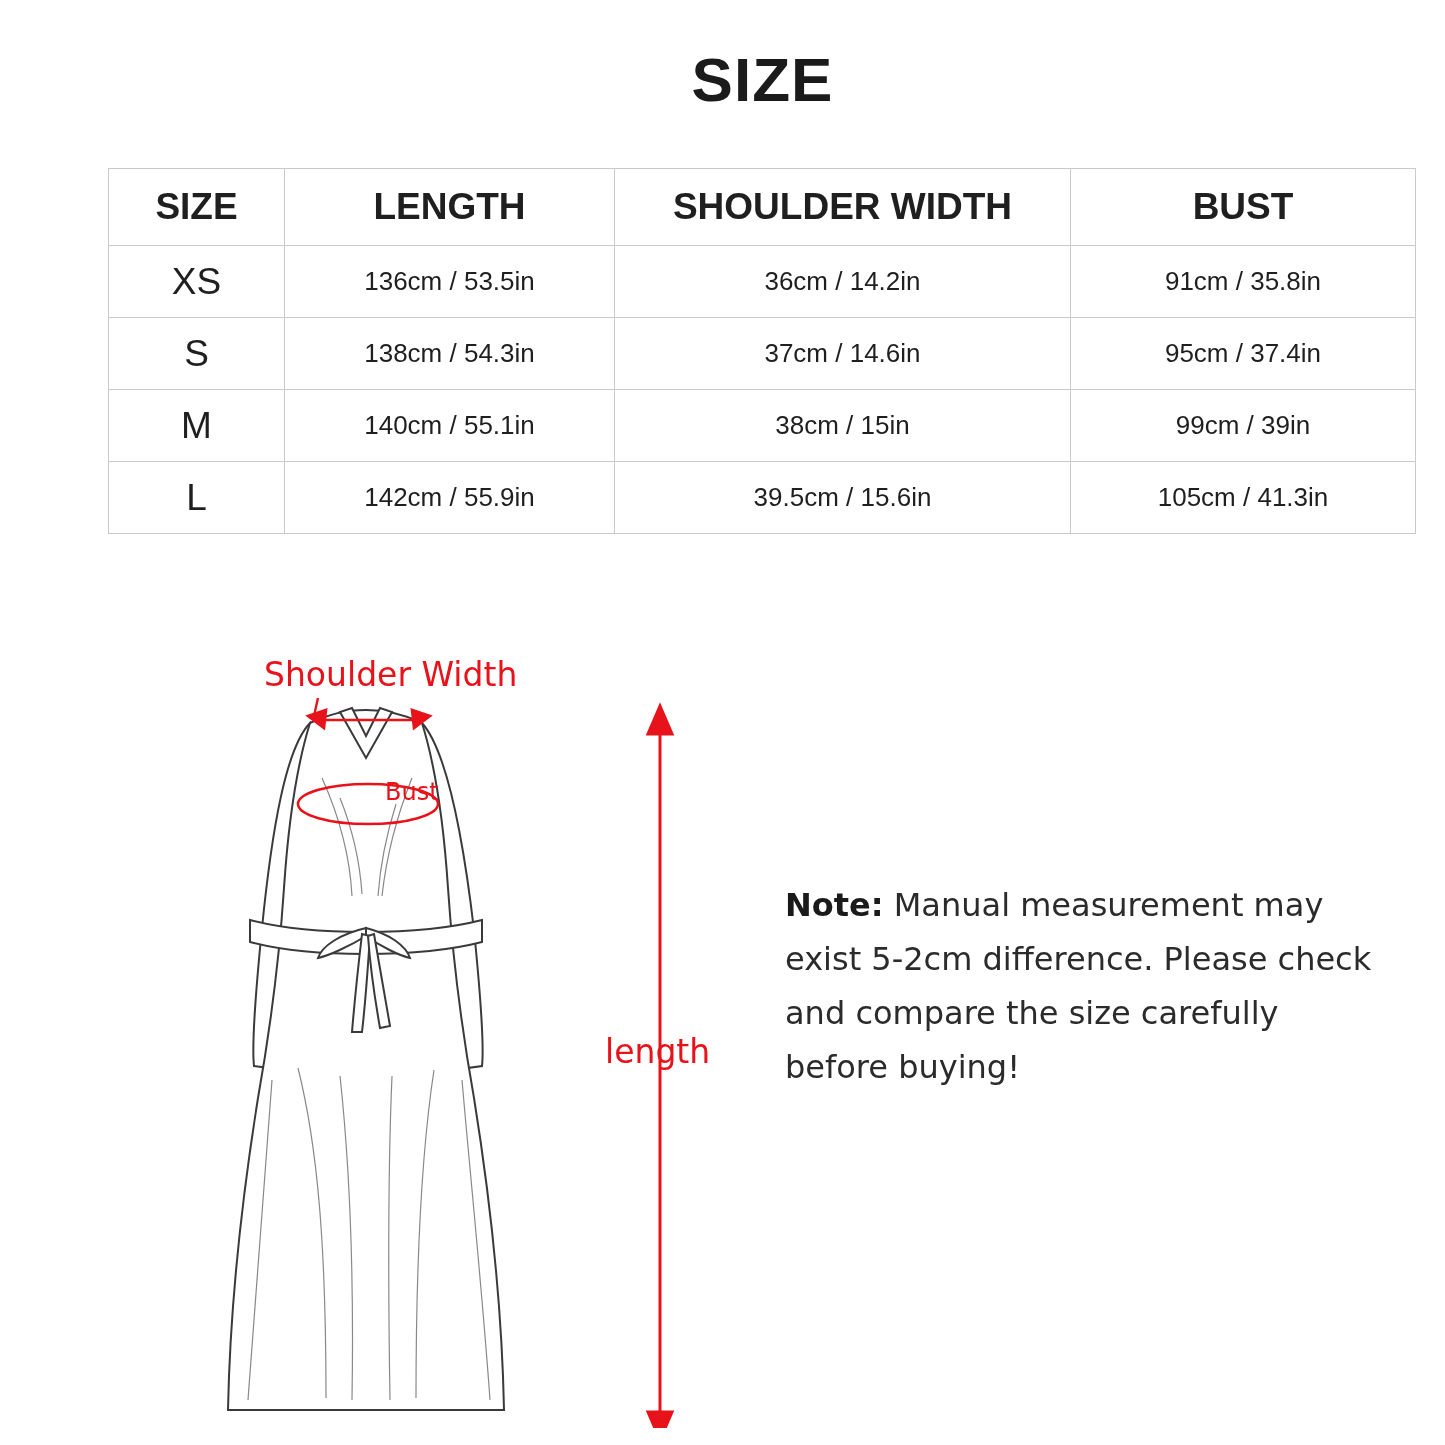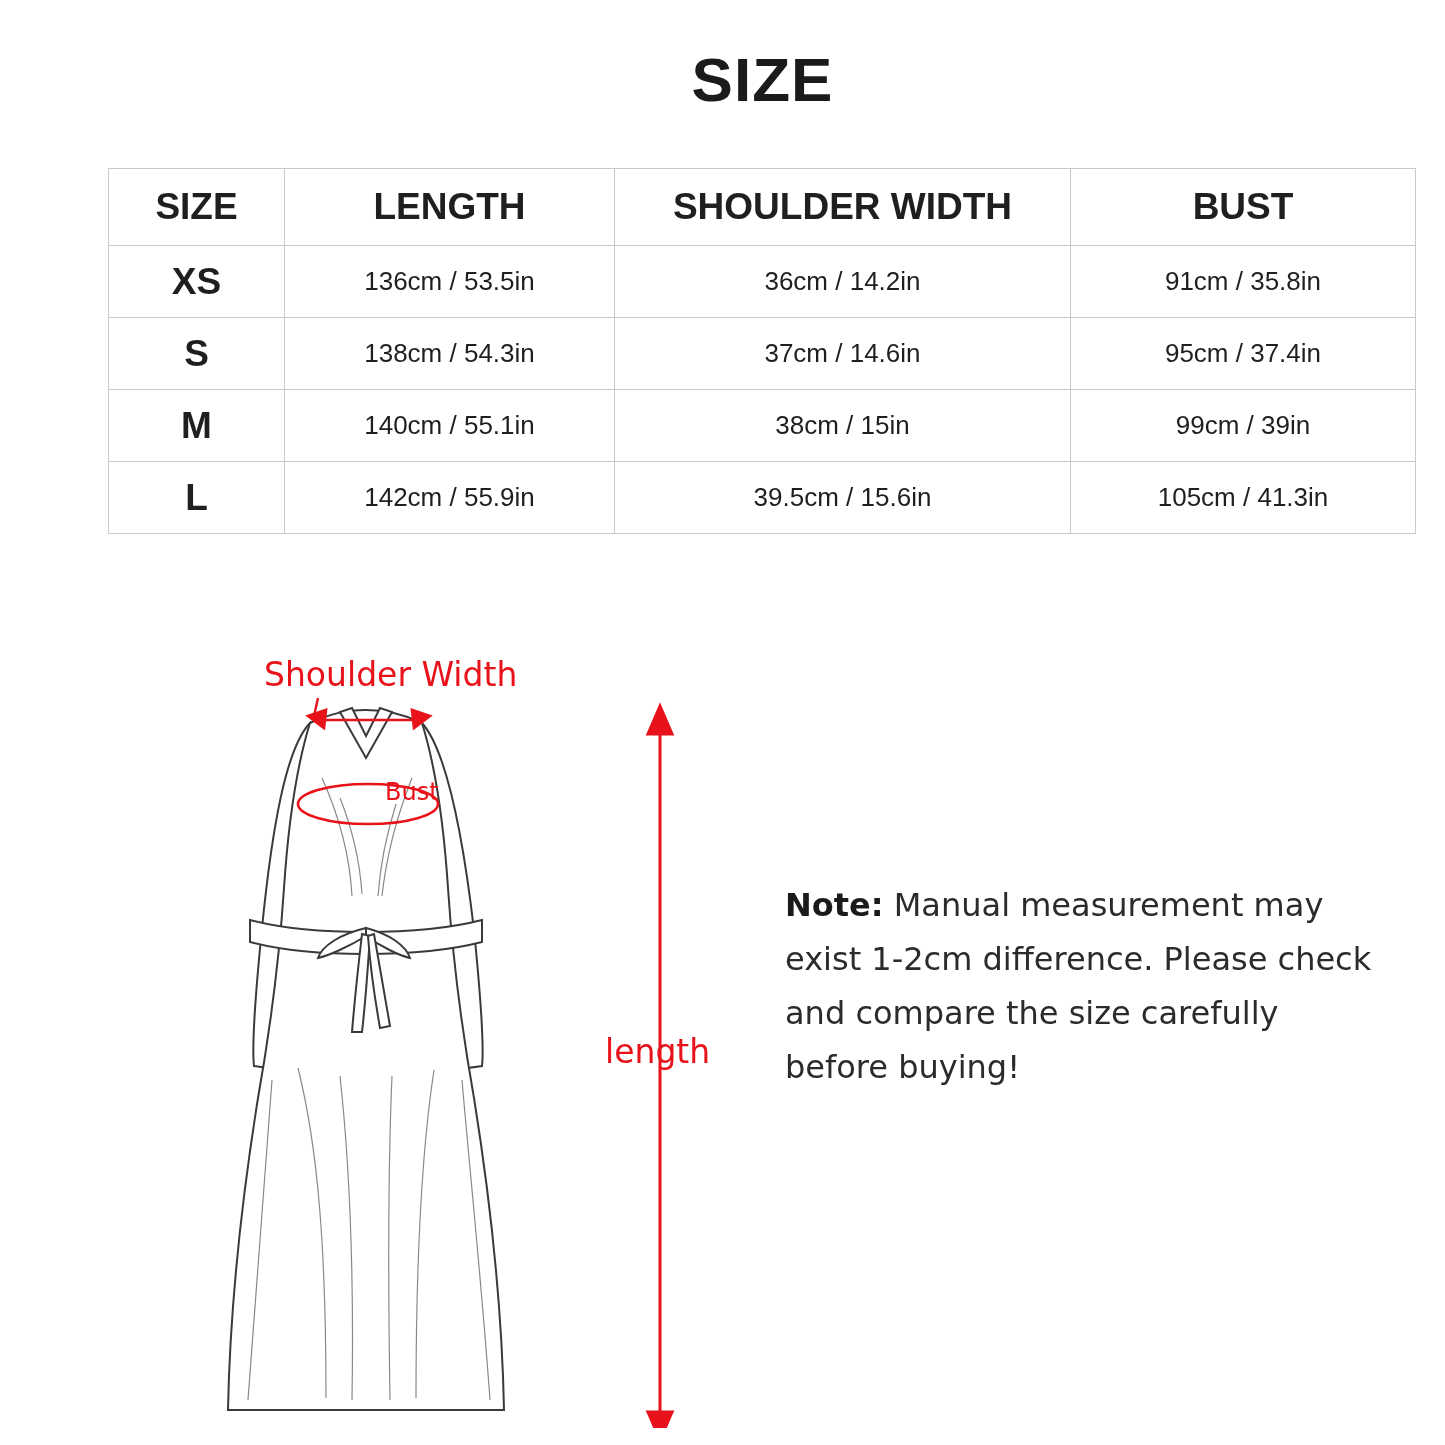--- a/index.html
+++ b/index.html
@@ -56,21 +56,21 @@
     height: 76px;
     padding: 0;
   }
   .size-table td {
     font-size: 26px;
     height: 71px;
     padding: 0;
   }
   .size-table td.size-cell {
     font-size: 37px;
-    font-weight: bold;
+    font-weight: normal;
   }
   .col-size { width: 176px; }
   .col-length { width: 330px; }
   .col-shoulder { width: 456px; }
   .col-bust { width: 345px; }
 
   
   .illustration {
     position: absolute;
     left: 150px;
@@ -237,16 +237,16 @@
       </g>
     </svg>
 
     <span class="label-bust" style="left:195px; top:150px; position:absolute;">Bust</span>
   </div>
 
   <div class="label-shoulder">Shoulder Width</div>
   <div class="label-length">length</div>
 
   <div class="note">
-    <b>Note:</b><span> Manual measurement may exist 1-2cm difference. Please check and compare the size carefully before buying!</span>
+    <b>Note:</b><span> Manual measurement may exist 5-2cm difference. Please check and compare the size carefully before buying!</span>
   </div>
 
 </div>
 
 </body></html>

